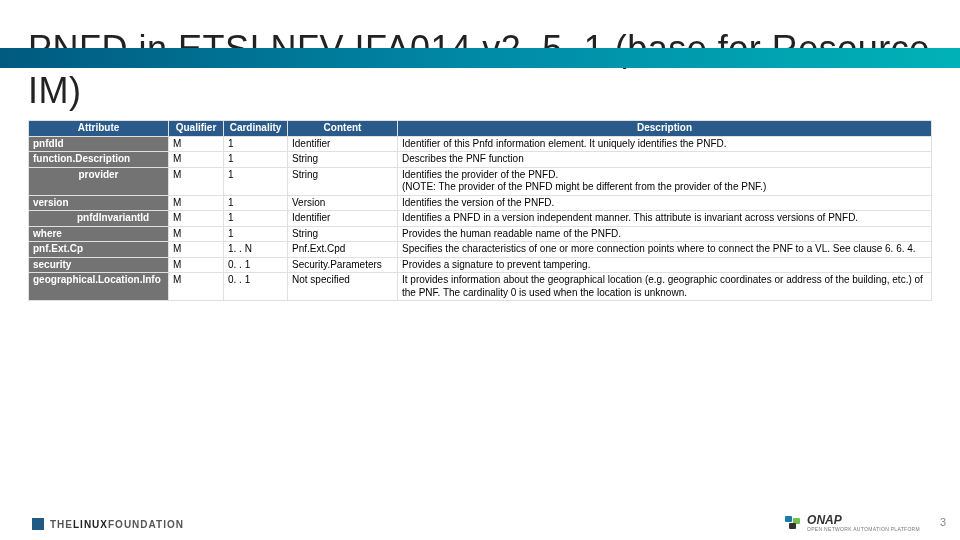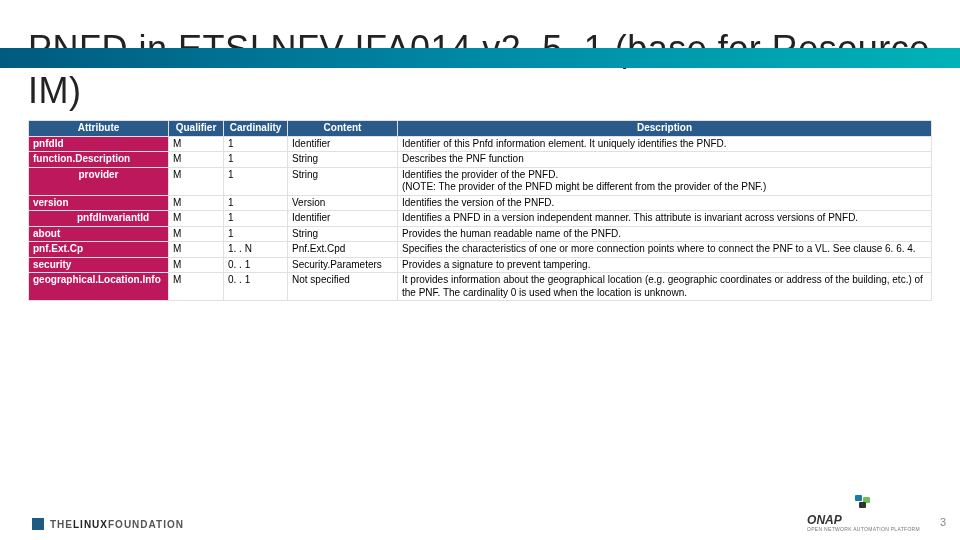--- a/index.html
+++ b/index.html
@@ -30,36 +30,36 @@
     vertical-align: top;
     text-align: left;
   }
   th {
     background: #2a5a8a;
     color: #fff;
     text-align: center;
     font-weight: 700;
   }
   td.attr {
-    background: #be185d;
+    background: #737373;
     color: #fff;
     font-weight: 700;
   }
   .footer {
     position: absolute; left: 0; bottom: 0; width: 960px; height: 38px;
   }
   .lf-logo {
     position: absolute; left: 32px; bottom: 10px; display: flex; align-items: center; gap: 6px;
     font-size: 10px; letter-spacing: 1px; color: #555; font-weight: 700;
   }
   .lf-box { width: 12px; height: 12px; background: #1e5a82; display: inline-block; }
   .lf-text b { color: #222; }
   .onap-logo {
     position: absolute; right: 40px; bottom: 8px; display: flex; align-items: center; gap: 4px;
-    font-size: 12px; font-weight: 800; color: #333; font-style: italic; flex-direction: column;
+    font-size: 12px; font-weight: 800; color: #333; font-style: italic;
   }
   .onap-icon {
     width: 18px; height: 14px; position: relative;
   }
   .onap-icon span { position: absolute; width: 7px; height: 6px; border-radius: 1px; }
   .onap-icon .p1 { left: 0; top: 0; background: #1a7aa8; }
   .onap-icon .p2 { left: 8px; top: 2px; background: #6fc04f; }
   .onap-icon .p3 { left: 4px; top: 7px; background: #333; }
   .onap-sub { font-size: 5px; font-weight: 400; font-style: normal; color: #777; letter-spacing: 0.3px; display:block; line-height:1;}
   .page-num {
@@ -122,21 +122,21 @@
             <td style="white-space: pre-line;">Identifies the version of the PNFD.</td>
           </tr>
           <tr>
             <td class="attr" style="white-space: pre-line; padding-left: 48px;">pnfdInvariantId</td>
             <td style="white-space: pre-line;">M</td>
             <td style="white-space: pre-line;">1</td>
             <td style="white-space: pre-line;">Identifier</td>
             <td style="white-space: pre-line;">Identifies a PNFD in a version independent manner. This attribute is invariant across versions of PNFD.</td>
           </tr>
           <tr>
-            <td class="attr" style="white-space: pre-line;">about</td>
+            <td class="attr" style="white-space: pre-line;">where</td>
             <td style="white-space: pre-line;">M</td>
             <td style="white-space: pre-line;">1</td>
             <td style="white-space: pre-line;">String</td>
             <td style="white-space: pre-line;">Provides the human readable name of the PNFD.</td>
           </tr>
           <tr>
             <td class="attr" style="white-space: pre-line;">pnf.Ext.Cp</td>
             <td style="white-space: pre-line;">M</td>
             <td style="white-space: pre-line;">1. . N</td>
             <td style="white-space: pre-line;">Pnf.Ext.Cpd</td>

